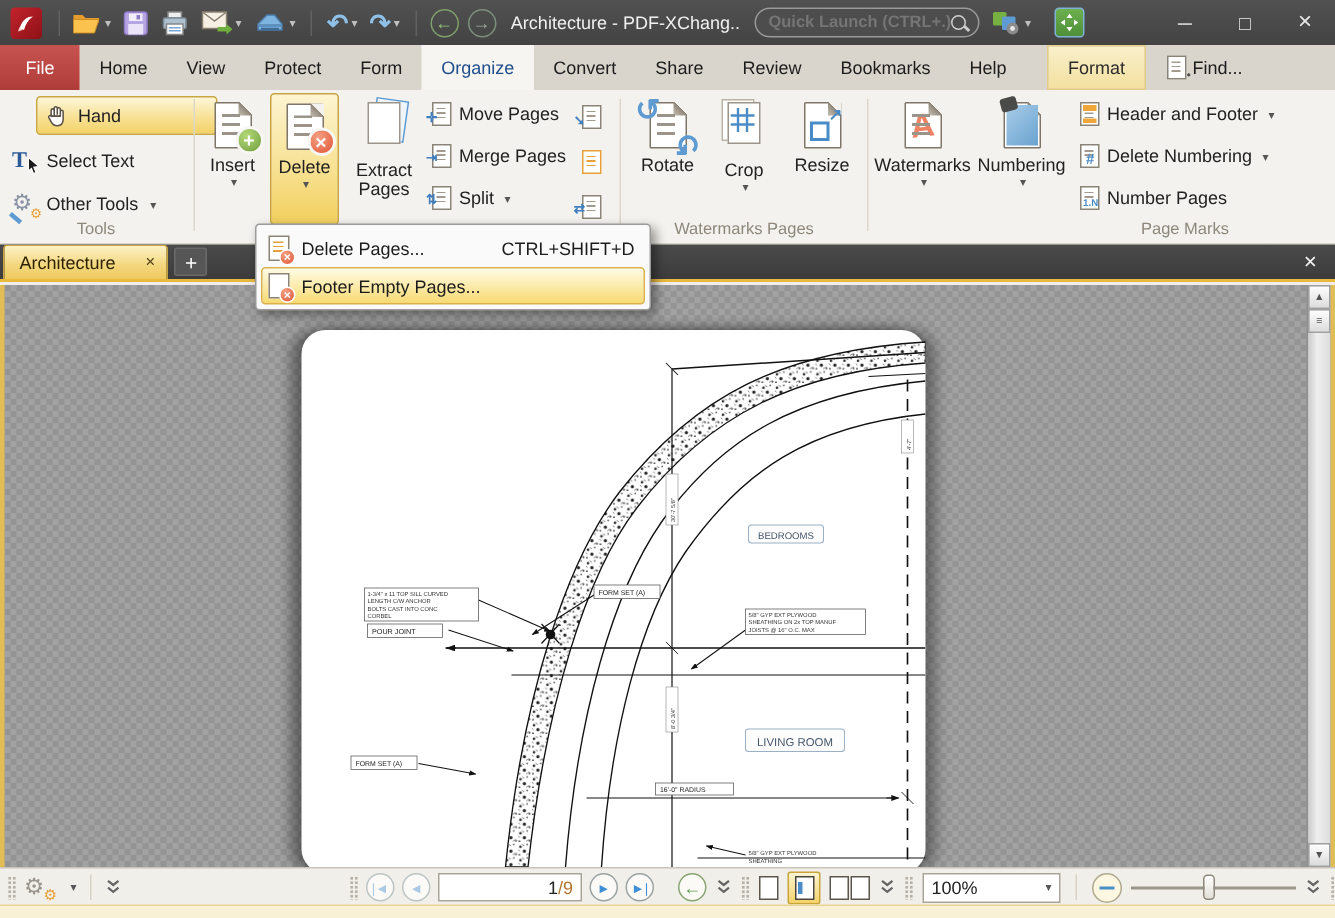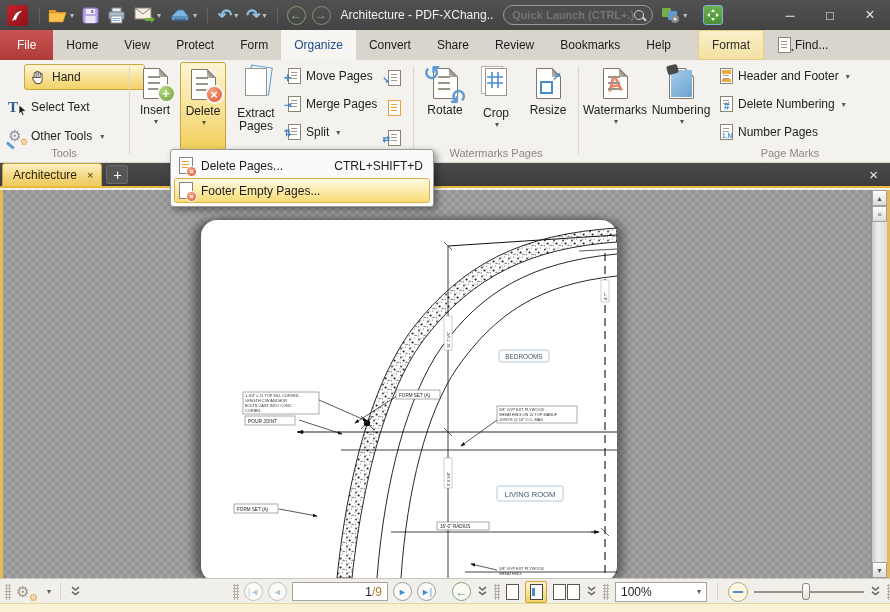--- a/index.html
+++ b/index.html
@@ -78,21 +78,21 @@
   
   .menu { position:absolute; left:170px; top:149px; width:264px; background:#fafafa; border:1px solid #9b9b9b;
     border-radius:3px; box-shadow:3px 3px 7px rgba(0,0,0,.4); z-index:50; padding:3px; }
   .mitem { display:flex; align-items:center; height:25px; padding:0 6px 0 4px; font-size:12px; color:#1c1c1c; gap:8px; border-radius:3px; border:1px solid transparent; }
   .mitem.hl { background:linear-gradient(#fffbe4,#fbeaa6 55%,#f7da74); border:1px solid #dcb04a; }
   .mshort { margin-left:auto; font-size:12px; color:#1c1c1c; }
 
   
   .doctabs { position:absolute; left:0; top:163px; width:890px; height:25px;
     background:linear-gradient(#4a4a4a,#3c3c3c); border-bottom:2px solid #e9b93e; display:flex; align-items:flex-end; }
-  .dtab { height:23px; margin-left:2px; padding:0 8px 0 10px; display:flex; align-items:center; gap:10px;
+  .dtab { height:23px; margin-left:2px; padding:0 8px 0 10px; display:flex; align-items:center; gap:20px;
     background:linear-gradient(#fdf2c6,#f3d67c 60%,#eec95f); border:1px solid #caa43c; border-bottom:none;
     border-radius:3px 3px 0 0; font-size:12px; color:#2f2303; }
   .dtab .x { color:#4a3a10; font-size:11px; }
   .newtab { width:22px; height:19px; margin-left:4px; margin-bottom:2px; background:#565656; border:1px solid #6a6a6a;
     border-radius:2px; color:#fff; font-size:14px; display:flex; align-items:center; justify-content:center; line-height:1; }
   .closeall { margin-left:auto; margin-right:6px; margin-bottom:3px; color:#f0f0f0; font-size:15px; padding:0 6px; }
 
   
   .docarea { position:absolute; left:0; top:190px; width:890px; height:388px;
     background-color:#9c9c9c;

